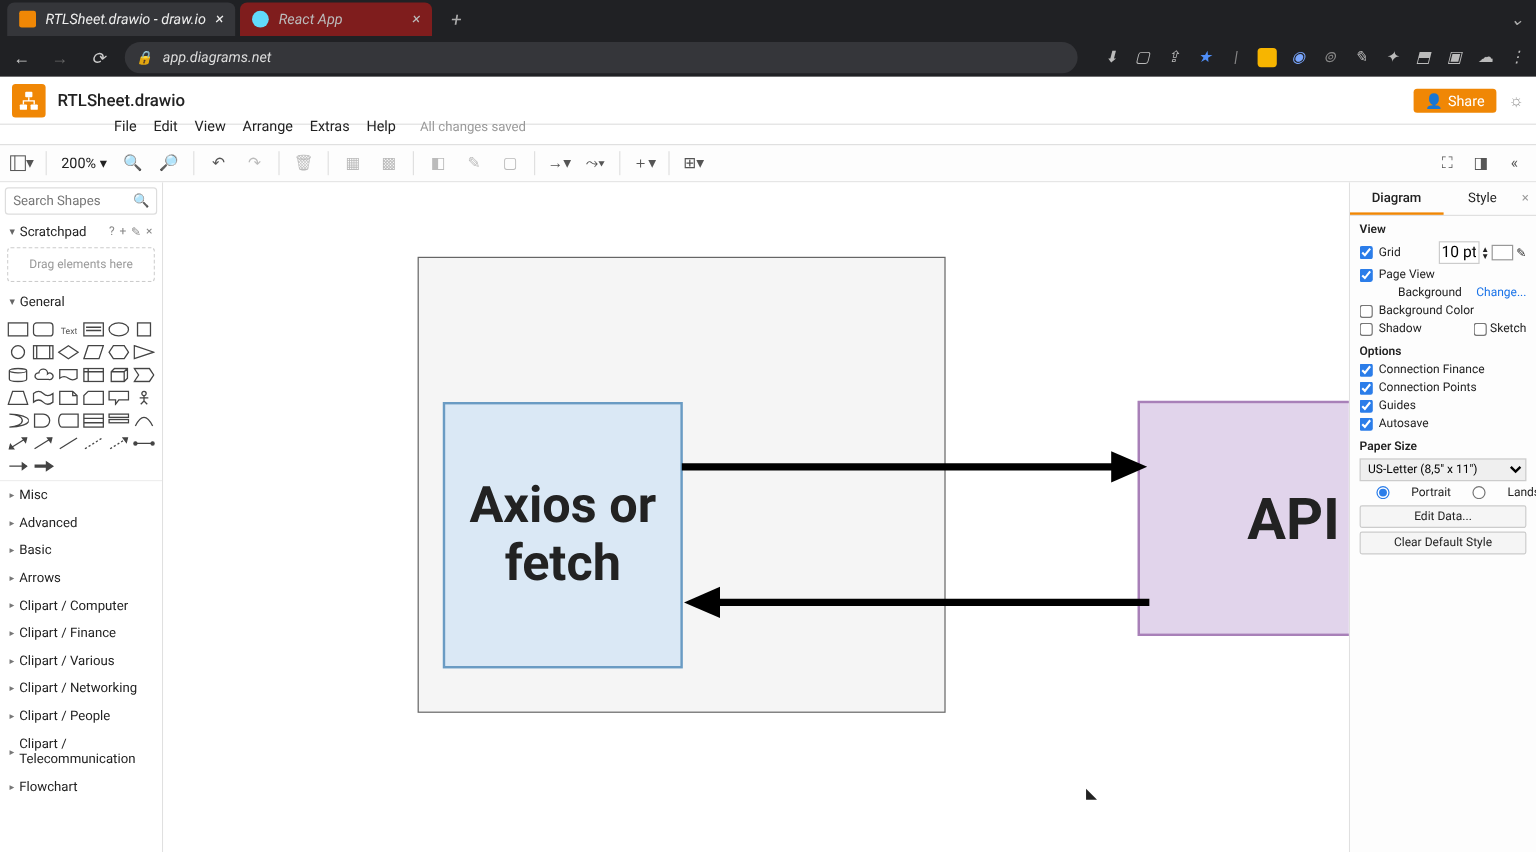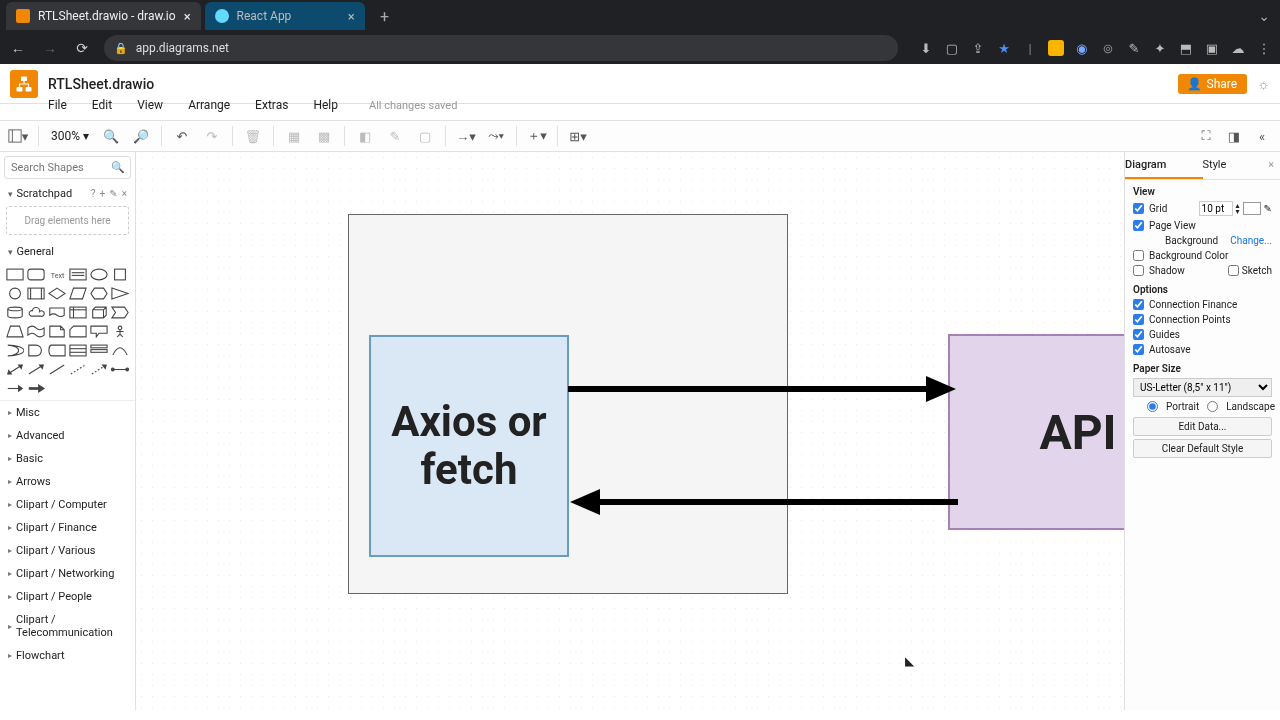--- a/index.html
+++ b/index.html
@@ -1,23 +1,23 @@
 <!DOCTYPE html>
 <html><head>
 <meta charset="utf-8">
 <style>
   * { box-sizing: border-box; margin: 0; padding: 0; font-family: -apple-system, BlinkMacSystemFont, "Segoe UI", Roboto, Helvetica, Arial, sans-serif; }
   body { width:1280px; height:720px; overflow:hidden; background:#fff; font-size:12px; color:#222; }
 
   
-  .chrome { background:#202124; color:#ccc; }
+  .chrome { background:#202124; color:#ccc;font-style:italic; }
   .tabstrip { display:flex; align-items:center; height:32px; padding-left:6px; gap:4px; }
   .tab { display:flex; align-items:center; gap:8px; height:28px; padding:0 10px; border-radius:6px 6px 0 0; font-size:12px; position:relative; min-width:160px; }
   .tab.active { background:#35363a; color:#eee; }
-  .tab.inactive { background:#0c4a6e; color:#bbb; }
+  .tab.inactive { background:#7f1d1d; color:#bbb; }
   .tab .close { margin-left:auto; font-size:13px; }
   .favicon { width:14px; height:14px; background:#f08705; border-radius:2px; display:inline-block; }
   .favicon.react { background:#61dafb; border-radius:50%; }
   .newtab { width:24px; height:24px; display:flex; align-items:center; justify-content:center; font-size:16px; color:#aaa; margin-left:4px; }
   .chev { margin-left:auto; margin-right:10px; font-size:14px; color:#aaa; }
 
   .addrbar { display:flex; align-items:center; height:32px; padding:0 8px; gap:12px; }
   .addrbar .navicon { width:20px; text-align:center; font-size:14px; color:#ccc; }
   .addrbar .navicon.dim { color:#666; }
   .omnibox { flex:1; display:flex; align-items:center; gap:8px; background:#35363a; border-radius:14px; height:26px; padding:0 10px; font-size:12px; color:#ddd; }
@@ -29,21 +29,21 @@
   
   .appbar { display:flex; align-items:center; height:40px; padding:16px 10px; border-bottom:1px solid #e0e0e0; gap:10px; background:#fff; }
   .applogo { width:28px; height:28px; background:#f08705; border-radius:3px; display:flex; align-items:center; justify-content:center; }
   .applogo svg { width:18px; height:18px; }
   .appleft { display:flex; flex-direction:column; justify-content:center; }
   .doctitle { font-size:14px; font-weight:500; }
   .apprt { margin-left:auto; display:flex; align-items:center; gap:10px; }
   .sharebtn { background:#f08705; color:#fff; border-radius:3px; padding:3px 10px; font-size:12px; display:flex; align-items:center; gap:4px; }
   .bright { font-size:14px; color:#999; }
 
-  .menubar { display:flex; align-items:center; gap:25px; padding:0 0 0 48px; height:22px; font-size:12px; margin-top:-10px; margin-bottom:4px; }
+  .menubar { display:flex; align-items:center; gap:14px; padding:0 0 0 48px; height:22px; font-size:12px; margin-top:-10px; margin-bottom:4px;margin-left:47px; }
   .menubar .st { color:#999; font-size:11px; margin-left:6px; }
 
   
   .toolbar { display:flex; align-items:center; height:32px; border-top:1px solid #e0e0e0; border-bottom:1px solid #e0e0e0; padding:0 6px; gap:6px; background:#fdfdfd; }
   .tb { width:24px; height:24px; display:flex; align-items:center; justify-content:center; color:#555; font-size:13px; border-radius:3px; }
   .tb svg { width:14px; height:14px; }
   .tbsep { width:1px; height:20px; background:#e0e0e0; margin:0 2px; }
   .zoom { font-size:12px; display:flex; align-items:center; gap:3px; padding:0 4px; }
   .toolbar-right { margin-left:auto; display:flex; gap:4px; }
 
@@ -61,29 +61,29 @@
   .shapes span { height:16px; display:flex; align-items:center; justify-content:center; }
   .shapes svg { width:18px; height:13px; stroke:#444; stroke-width:1.2; fill:none; }
   .catlist { border-top:1px solid #eee; }
   .catlist div { padding:5px 8px; font-size:11px; display:flex; align-items:center; gap:4px; }
   .catlist .tog { font-size:8px; color:#777; }
 
   .canvas { flex:1; position:relative; background:#fff; background-image:radial-gradient(#e8e8e8 0.5px, transparent 0.5px); background-size:11px 11px; overflow:hidden; }
 
   .rightpanel { width:156px; border-left:1px solid #e0e0e0; background:#fdfdfd; font-size:11px; }
   .rtabs { display:flex; border-bottom:1px solid #e0e0e0; }
-  .rtab { flex:1; padding:6px 0; font-size:11px; }
+  .rtab { flex:1; text-align:center; padding:6px 0; font-size:11px; }
   .rtab.active { border-bottom:2px solid #f08705; font-weight:500; }
   .rtab .x { float:right; margin-right:6px; color:#999; }
   .rsec { padding:6px 8px 2px; font-weight:600; font-size:10px; }
   .ritem { padding:2px 8px; display:flex; align-items:center; gap:5px; font-size:10px; }
   .ritem input[type=checkbox] { width:11px; height:11px; accent-color:#2b7de9; }
   .ritem input[type=radio] { width:11px; height:11px; accent-color:#2b7de9; }
   .ritem .rt { margin-left:auto; display:flex; align-items:center; gap:3px; }
-  .gridval { width:34px; font-size:10px; padding:1px 2px; border:1px solid #ccc; }
+  .gridval { width:34px; font-size:13px; padding:1px 2px; border:1px solid #ccc; }
   .gridcol { width:18px; height:13px; border:1px solid #999; background:#fff; }
   .chglink { color:#1a73e8; }
   .psel { width:calc(100% - 16px); margin:2px 8px; font-size:10px; padding:2px; border:1px solid #ccc; }
   .rbtn { margin:3px 8px; padding:3px 0; border:1px solid #ccc; background:#f5f5f5; text-align:center; font-size:10px; border-radius:2px; }
 
   
   .dg { position:absolute; }
   .box-outer { left:212px; top:62px; width:440px; height:380px; border:1px solid #666; background:#f5f5f5; }
   .box-outer .title { border-bottom:1px solid #666; text-align:center; font-size:34px; padding:24px 0; font-weight:400; font-family:Georgia, serif; }
   .box-axios { position:absolute; left:20px; top:120px; width:200px; height:222px; border:2px solid #6a9bc3; background:#dae8f5; display:flex; align-items:center; justify-content:center; text-align:center; font-size:42px; font-weight:700; line-height:1.15; }
@@ -165,21 +165,21 @@
   <span>Help</span>
   <span class="st">All changes saved</span>
 </div>
 
 <div class="toolbar">
   <span class="tb"><svg viewBox="0 0 16 16">
         <rect x="1" y="1" width="14" height="14" stroke="#555" fill="none"></rect>
         <line x1="5" y1="1" x2="5" y2="15" stroke="#555"></line>
       </svg>▾</span>
   <span class="tbsep"></span>
-  <span class="zoom"><span>300%</span> ▾</span>
+  <span class="zoom"><span>200%</span> ▾</span>
   <span class="tb">🔍</span>
   <span class="tb">🔎</span>
   <span class="tbsep"></span>
   <span class="tb">↶</span>
   <span class="tb" style="color:#bbb">↷</span>
   <span class="tbsep"></span>
   <span class="tb" style="color:#bbb">🗑</span>
   <span class="tbsep"></span>
   <span class="tb" style="color:#bbb">▦</span>
   <span class="tb" style="color:#bbb">▩</span>
@@ -546,21 +546,21 @@
     <div class="ritem">
         <input type="checkbox" checked="" style="">
         <span>Guides</span>
       </div>
     <div class="ritem">
         <input type="checkbox" checked="" style="">
         <span>Autosave</span>
       </div>
     <div class="rsec">Paper Size</div>
     <select class="psel"><option>US-Letter (8,5" x 11")</option></select>
-    <div class="ritem" style="gap:8px;padding-left:22px;">
+    <div class="ritem" style="gap:18px;padding-left:22px;">
       <input type="radio" checked="" style="">
         <span>Portrait</span>
       <input type="radio" style="">
         <span>Landscape</span>
     </div>
     <div class="rbtn">Edit Data...</div>
     <div class="rbtn">Clear Default Style</div>
   </div>
 </div>
 

